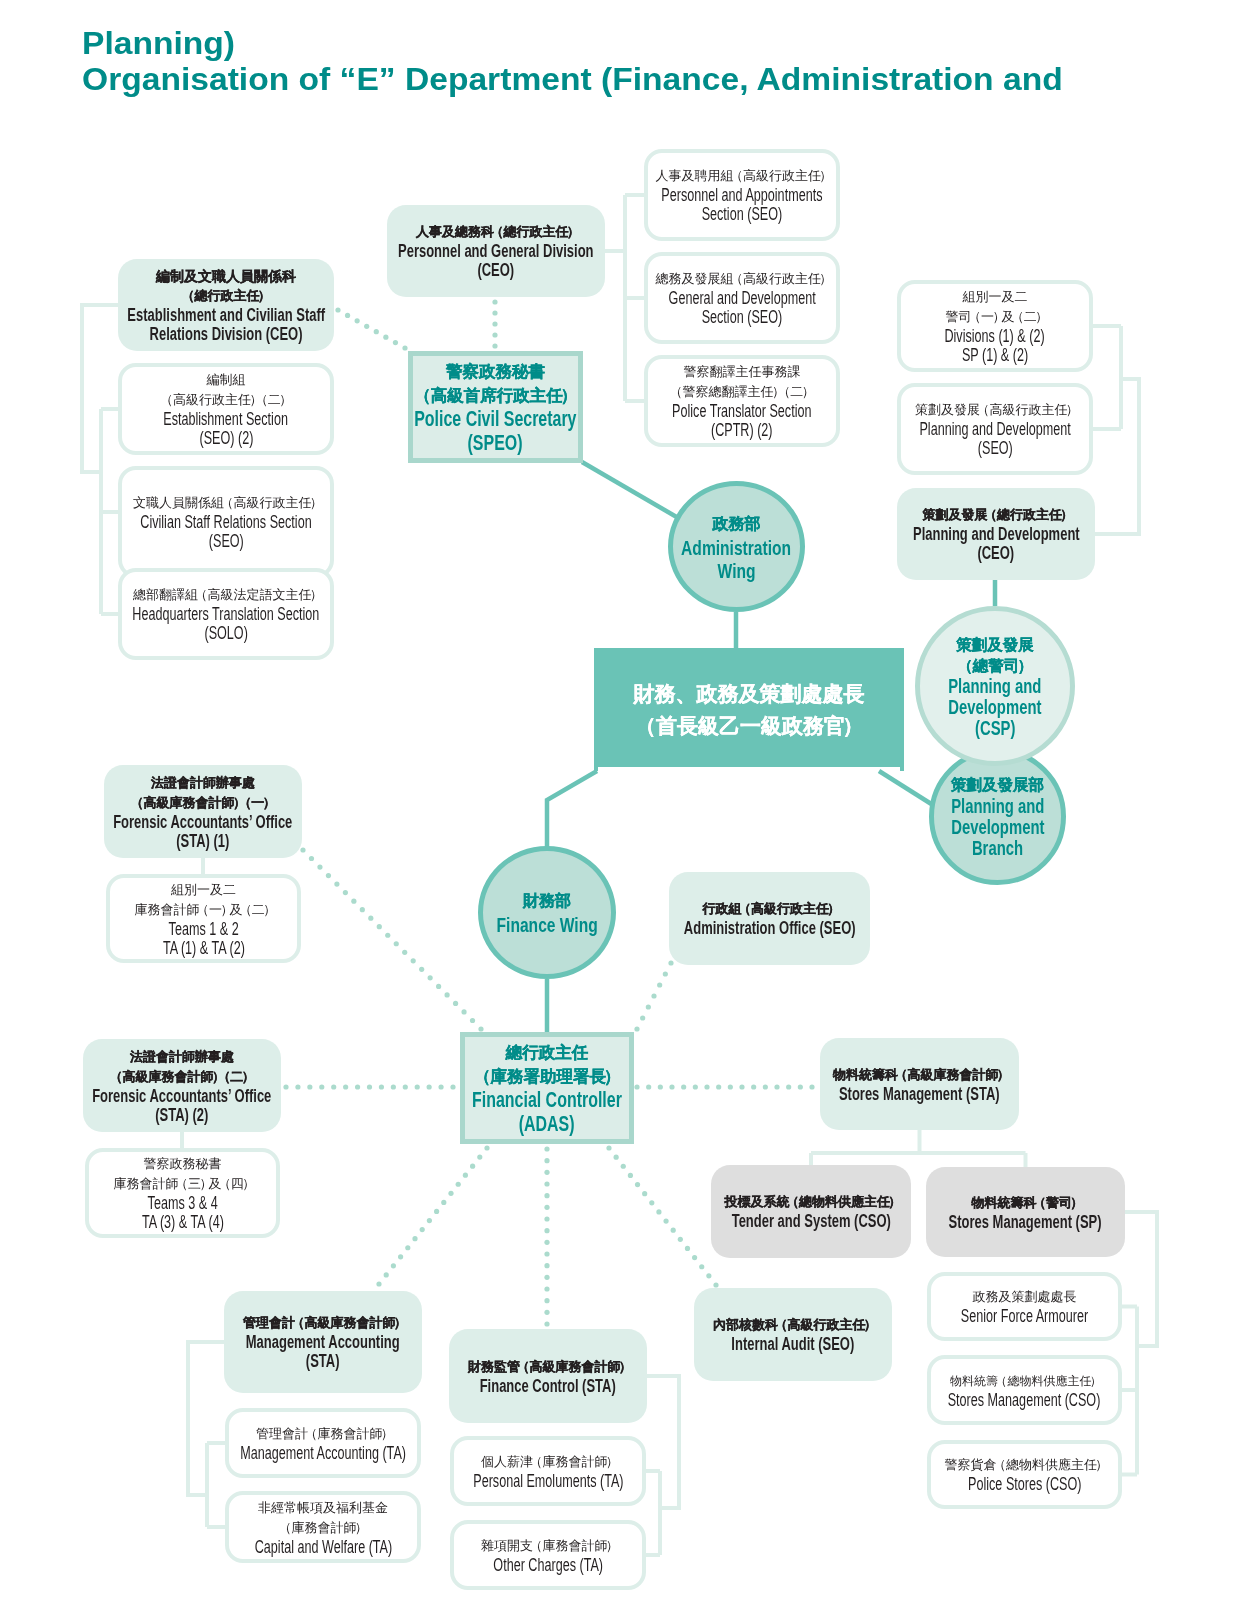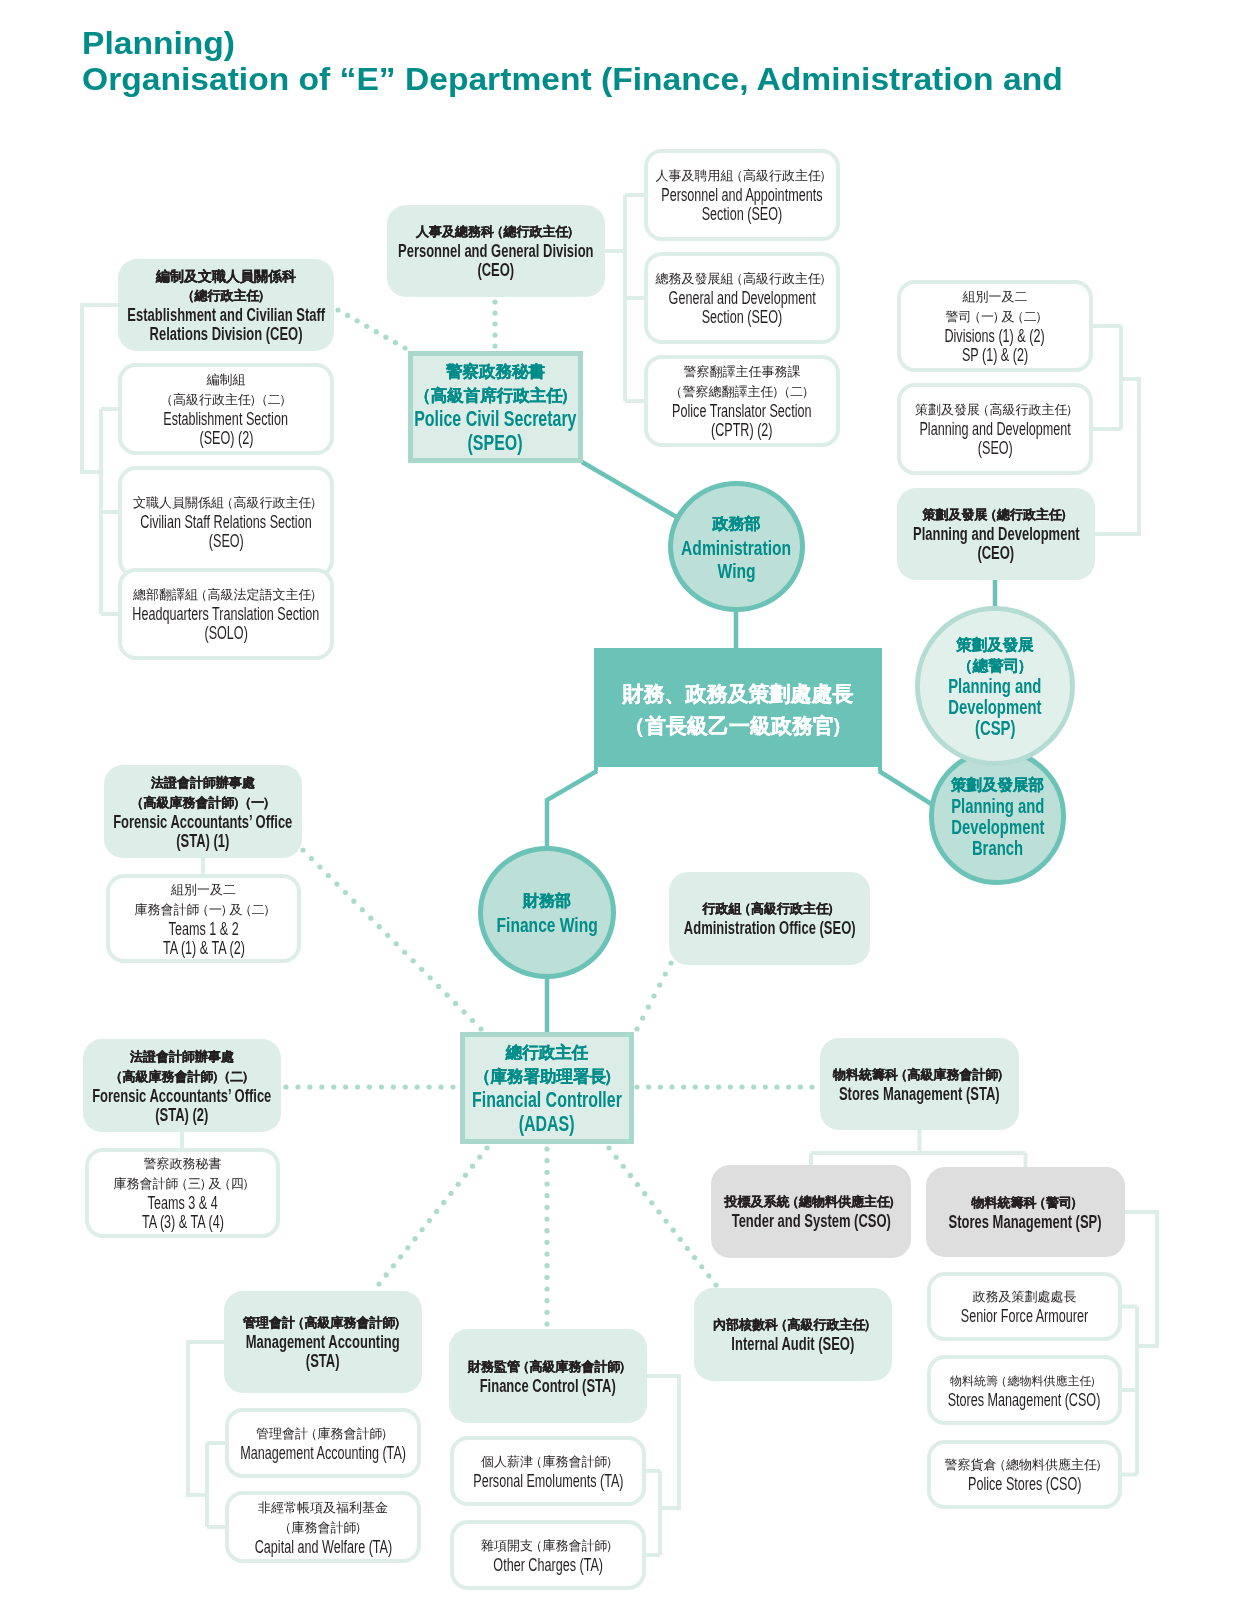--- a/index.html
+++ b/index.html
@@ -195,21 +195,21 @@
       <circle cx="379" cy="1284" r="2.6" fill="#abdbcd"></circle>
       <circle cx="637" cy="1029" r="2.6" fill="#abdbcd"></circle>
       <circle cx="642.6666666666666" cy="1018" r="2.6" fill="#abdbcd"></circle>
       <circle cx="648.3333333333334" cy="1007" r="2.6" fill="#abdbcd"></circle>
       <circle cx="654" cy="996" r="2.6" fill="#abdbcd"></circle>
       <circle cx="659.6666666666666" cy="985" r="2.6" fill="#abdbcd"></circle>
       <circle cx="665.3333333333334" cy="974" r="2.6" fill="#abdbcd"></circle>
       <circle cx="671" cy="963" r="2.6" fill="#abdbcd"></circle>
     </svg>
   <div id="nodes">
-<div class="node k-solid c-white b" style="left:594px;top:648px;width:288px;height:123px">
+<div class="node k-solid c-white b" style="left:594px;top:648px;width:310px;height:123px">
         <div class="inner">
 <div class="ln zh" style="font-size:21px;line-height:32px">財務、政務及策劃處處長</div>
 <div class="ln zh" style="font-size:21px;line-height:32px"><span class="q" style="width: 15.12px;"><i style="margin-left: -5.88px;">（</i></span>首長級乙一級政務官<span class="q" style="width: 12.18px;"><i style="margin-left: -2.52px;">）</i></span></div>
 </div>
       </div>
 <div class="node k-circ-a c-teal b" style="left:668px;top:481px;width:137px;height:131px">
         <div class="inner">
 <div class="ln zh" style="font-size:16px;line-height:24px">政務部</div>
 <div class="ln enw" style="line-height:23px">
             <span class="ln en" style="font-size:21px;line-height:23px;transform:scaleX(0.742)">Administration</span>

